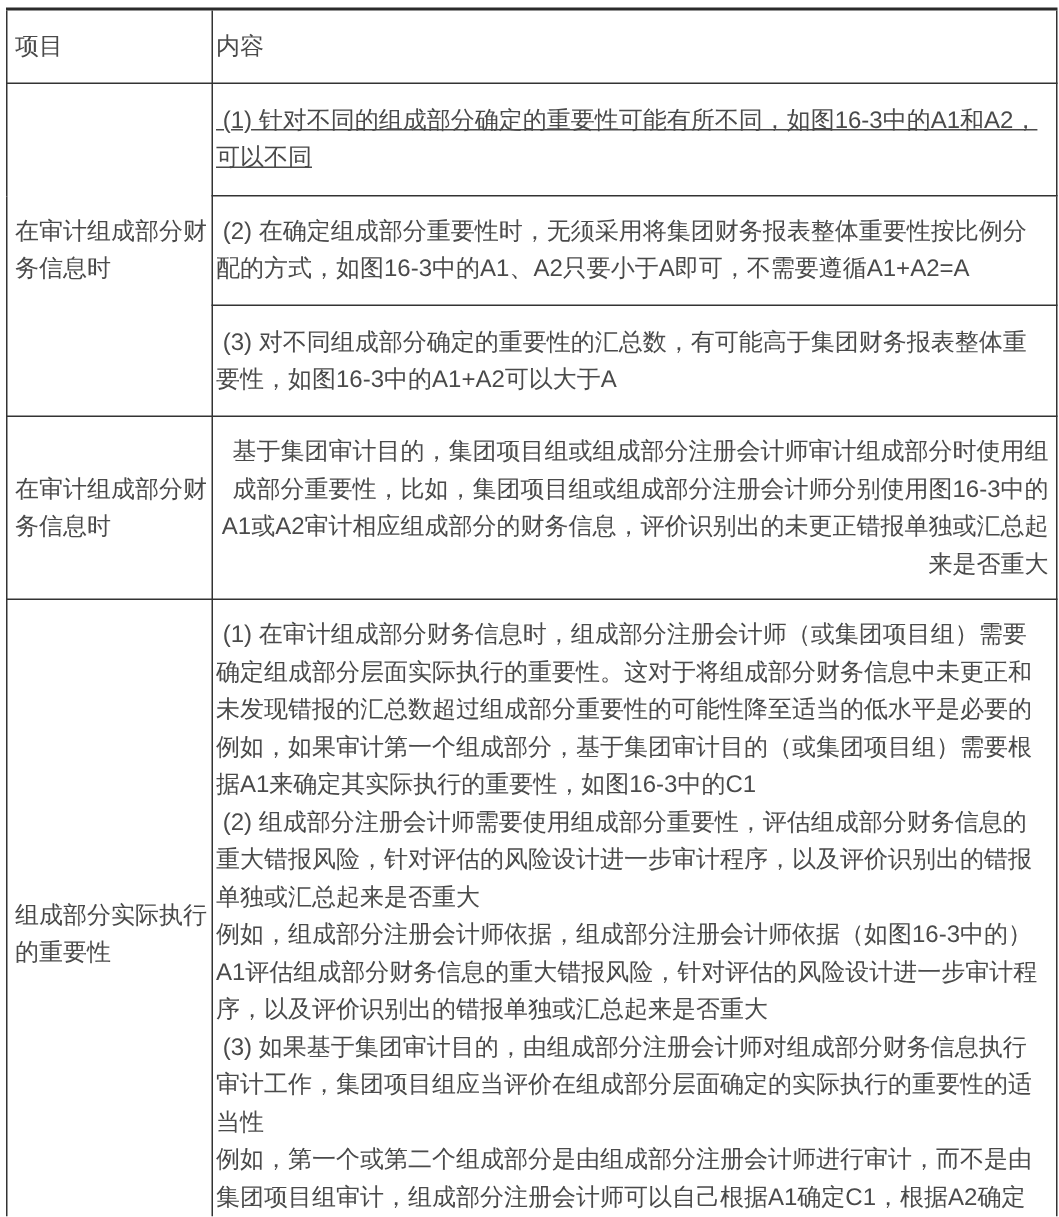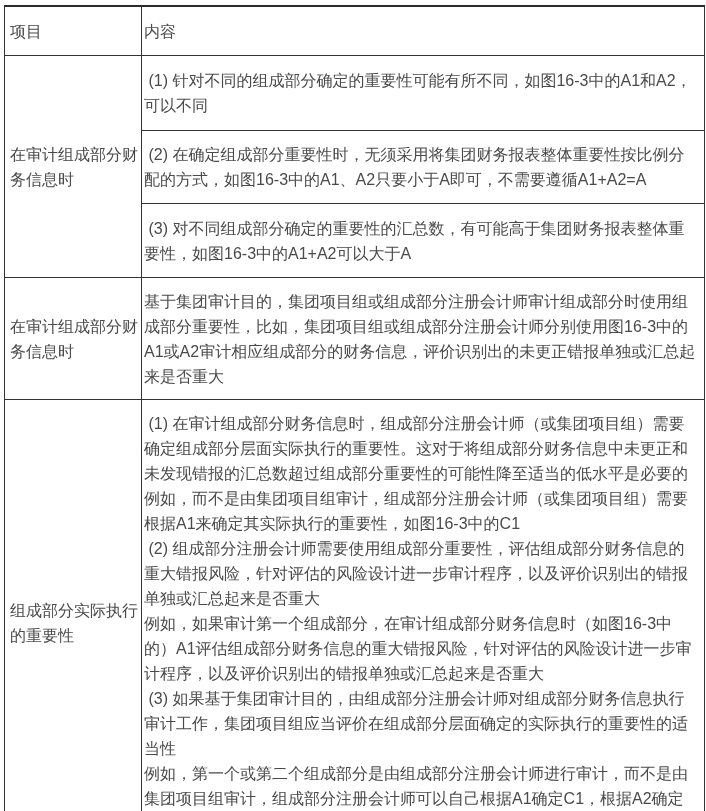--- a/index.html
+++ b/index.html
@@ -40,24 +40,24 @@
   }
   td.col-content {
     padding: 4px 5px 4px 2px;
     text-align: left;
   }
   td.col-content p {
     margin: 0;
     padding: 0;
   }
   tr.header-row td { height: 40px; }
-  tr.r1a td.col-content { height: 66px; }
+  tr.r1a td.col-content { height: 66px; text-decoration: underline; }
   tr.r1b td.col-content { height: 64px; }
   tr.r1c td.col-content { height: 65px; }
-  tr.r2 td.col-content { height: 113px; }
+  tr.r2 td.col-content { height: 113px; text-align: right; }
   tr.r3 td.col-content { height: 438px; }
 </style>
 </head>
 <body>
 
 <div class="viewport">
   <table class="doc-table">
     <colgroup>
       <col style="width:137px">
       <col style="width:563px">
@@ -90,23 +90,23 @@
       <td class="col-label">在审计组成部分财务信息时</td>
       <td class="col-content">
         <p>基于集团审计目的，集团项目组或组成部分注册会计师审计组成部分时使用组成部分重要性，比如，集团项目组或组成部分注册会计师分别使用图16-3中的A1或A2审计相应组成部分的财务信息，评价识别出的未更正错报单独或汇总起来是否重大</p>
       </td>
     </tr>
 
     <tr class="r3">
       <td class="col-label">组成部分实际执行的重要性</td>
       <td class="col-content">
         <p>&nbsp;(1) 在审计组成部分财务信息时，组成部分注册会计师（或集团项目组）需要确定组成部分层面实际执行的重要性。这对于将组成部分财务信息中未更正和未发现错报的汇总数超过组成部分重要性的可能性降至适当的低水平是必要的</p>
-        <p>例如，而不是由集团项目组审计，组成部分注册会计师（或集团项目组）需要根据A1来确定其实际执行的重要性，如图16-3中的C1</p>
+        <p>例如，如果审计第一个组成部分，基于集团审计目的（或集团项目组）需要根据A1来确定其实际执行的重要性，如图16-3中的C1</p>
         <p>&nbsp;(2) 组成部分注册会计师需要使用组成部分重要性，评估组成部分财务信息的重大错报风险，针对评估的风险设计进一步审计程序，以及评价识别出的错报单独或汇总起来是否重大</p>
-        <p>例如，如果审计第一个组成部分，在审计组成部分财务信息时（如图16-3中的）A1评估组成部分财务信息的重大错报风险，针对评估的风险设计进一步审计程序，以及评价识别出的错报单独或汇总起来是否重大</p>
+        <p>例如，组成部分注册会计师依据，组成部分注册会计师依据（如图16-3中的）A1评估组成部分财务信息的重大错报风险，针对评估的风险设计进一步审计程序，以及评价识别出的错报单独或汇总起来是否重大</p>
         <p>&nbsp;(3) 如果基于集团审计目的，由组成部分注册会计师对组成部分财务信息执行审计工作，集团项目组应当评价在组成部分层面确定的实际执行的重要性的适当性</p>
         <p>例如，第一个或第二个组成部分是由组成部分注册会计师进行审计，而不是由集团项目组审计，组成部分注册会计师可以自己根据A1确定C1，根据A2确定C2，但集团项目组应当评价组成部分注册会计师确定的C1和C2是否恰当</p>
       </td>
     </tr>
 
   </tbody>
     </table>
 </div>
 
 </body></html>

